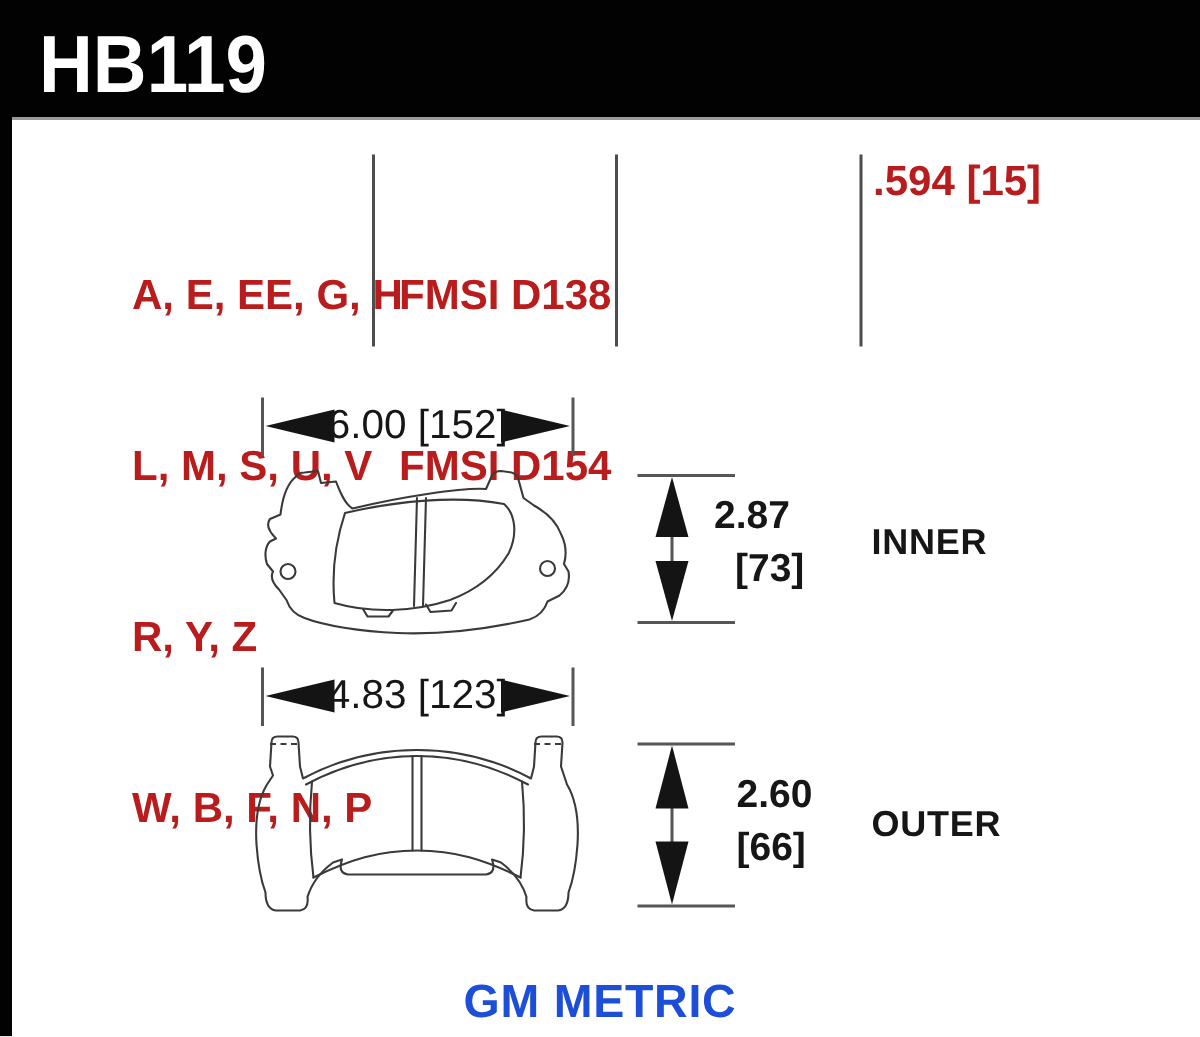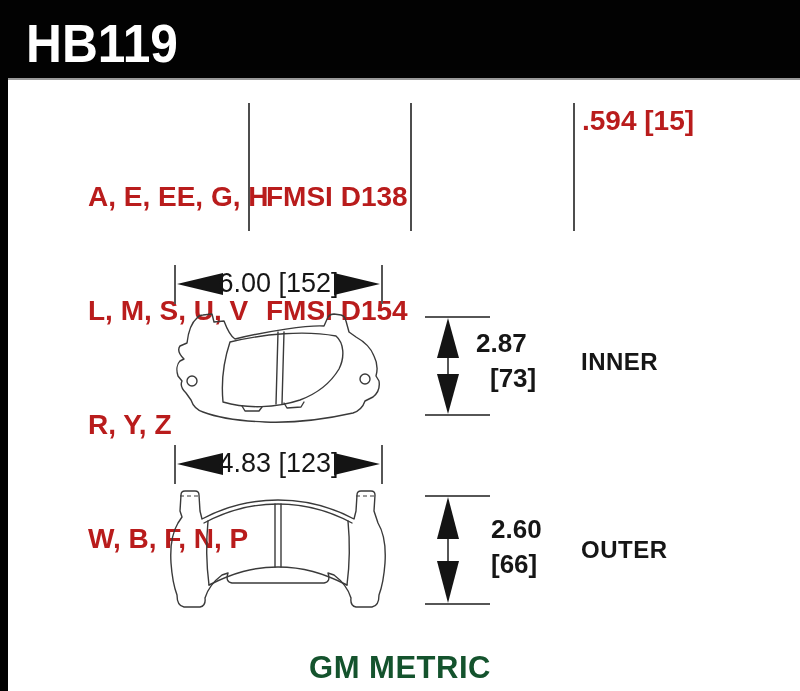--- a/index.html
+++ b/index.html
@@ -34,21 +34,21 @@
     position:absolute;color:#161616;font-weight:700;font-size:24px;letter-spacing:0.5px;white-space:nowrap;margin-left:19px;
   }
   .hdim-wrap{position:absolute;width:213px;height:44px;}
   .hdim-label{
     position:absolute;left:0;right:0;top:6px;text-align:center;
     color:#161616;font-weight:400;font-size:27px;white-space:nowrap;
   }
   
   .footer-label{
     position:absolute;left:0;right:0;top:650px;text-align:center;
-    color:#14532d;font-weight:700;font-size:31px;letter-spacing:0.5px;
+    color:#1d4ed8;font-weight:700;font-size:31px;letter-spacing:0.5px;
   }
   svg{position:absolute;display:block;}
   .draw{stroke:#3a3a3a;stroke-width:1.4;fill:none;stroke-linejoin:round;stroke-linecap:round;}
   .dimline{stroke:#565656;stroke-width:2;fill:none;}
   .dimarrow{fill:#141414;stroke:none;}
   .dash{stroke:#3a3a3a;stroke-width:1.2;fill:none;stroke-dasharray:4 3;}
 </style>
 </head>
 <body>
 

